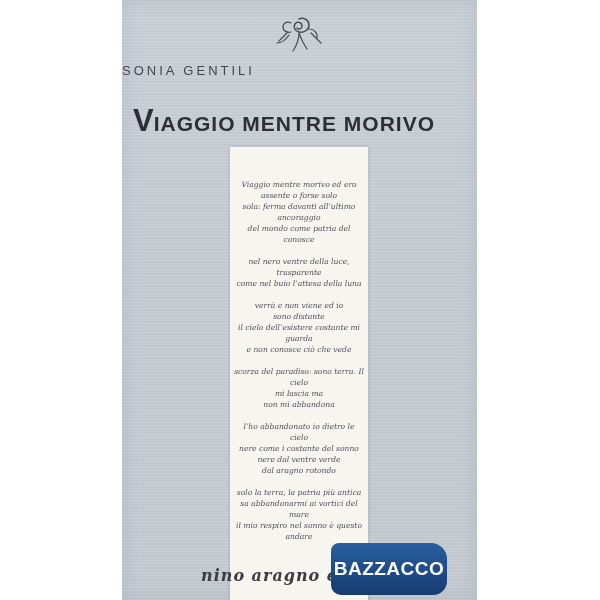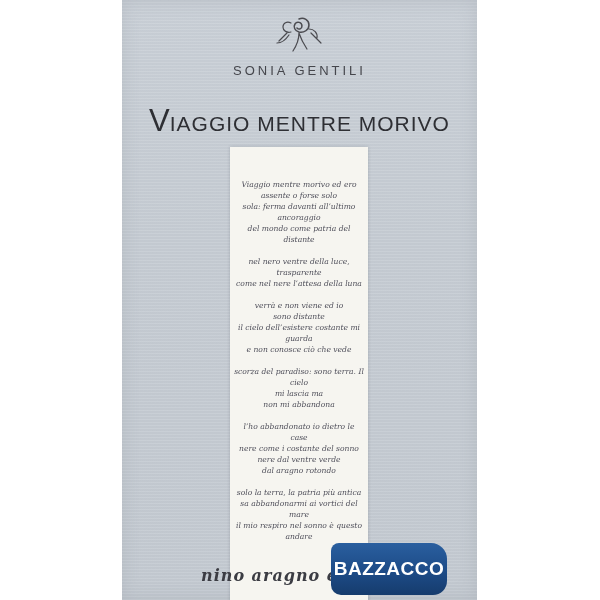--- a/index.html
+++ b/index.html
@@ -26,33 +26,32 @@
     box-shadow: inset 0 0 18px rgba(110,118,130,0.18);
   }
   .ornament {
     position: absolute;
     top: 15px; left: 50%;
     transform: translateX(-52%);
   }
   .author {
     position: absolute;
     top: 63px; left: 0; width: 100%;
-    text-align: center;
     font-size: 13px;
     letter-spacing: 3px;
     color: #45464c;
   }
   .title {
     position: absolute;
-    top: 103px; left: 0; width: 100%;
-    text-align: center;
+    top: 103px; left: 11px; width: 100%;
+    text-align: left;
     color: #2e2f34;
     letter-spacing: 1px;
     font-size: 21px;
-    font-weight: 400;
+    font-weight: 700;
     white-space: nowrap;
   }
   .title .initial { font-size: 31px; letter-spacing: 0; }
   
   .strip {
     position: absolute;
     left: 108px; top: 147px;
     width: 138px; height: 510px;
     background: #f6f5f0;
     box-shadow: 0 0 3px rgba(85,92,104,0.30);
@@ -113,39 +112,39 @@
 
     <div class="title"><span class="initial">V</span><span>IAGGIO MENTRE MORIVO</span></div>
 
     <div class="strip">
       <div class="poem">
           <div class="stanza">
             <div class="poem-line">Viaggio mentre morivo ed ero</div>
             <div class="poem-line">assente o forse solo</div>
             <div class="poem-line">sola: ferma davanti all’ultimo ancoraggio</div>
             <div class="poem-line">del mondo come patria del</div>
-            <div class="poem-line">distante</div>
+            <div class="poem-line">conosce</div>
           </div>
           <div class="stanza">
             <div class="poem-line">nel nero ventre della luce, trasparente</div>
-            <div class="poem-line">come nel nere l’attesa della luna</div>
+            <div class="poem-line">come nel buio l’attesa della luna</div>
           </div>
           <div class="stanza">
             <div class="poem-line">verrà e non viene ed io</div>
             <div class="poem-line">sono distante</div>
             <div class="poem-line">il cielo dell’esistere costante mi guarda</div>
             <div class="poem-line">e non conosce ciò che vede</div>
           </div>
           <div class="stanza">
             <div class="poem-line">scorza del paradiso: sono terra. Il cielo</div>
             <div class="poem-line">mi lascia ma</div>
             <div class="poem-line">non mi abbandona</div>
           </div>
           <div class="stanza">
-            <div class="poem-line">l’ho abbandonato io dietro le case</div>
+            <div class="poem-line">l’ho abbandonato io dietro le cielo</div>
             <div class="poem-line">nere come i costante del sonno</div>
             <div class="poem-line">nere dal ventre verde</div>
             <div class="poem-line">dal aragno rotondo</div>
           </div>
           <div class="stanza">
             <div class="poem-line">solo la terra, la patria più antica</div>
             <div class="poem-line">sa abbandonarmi ai vortici del mare</div>
             <div class="poem-line">il mio respiro nel sonno è questo</div>
             <div class="poem-line">andare</div>
           </div>

